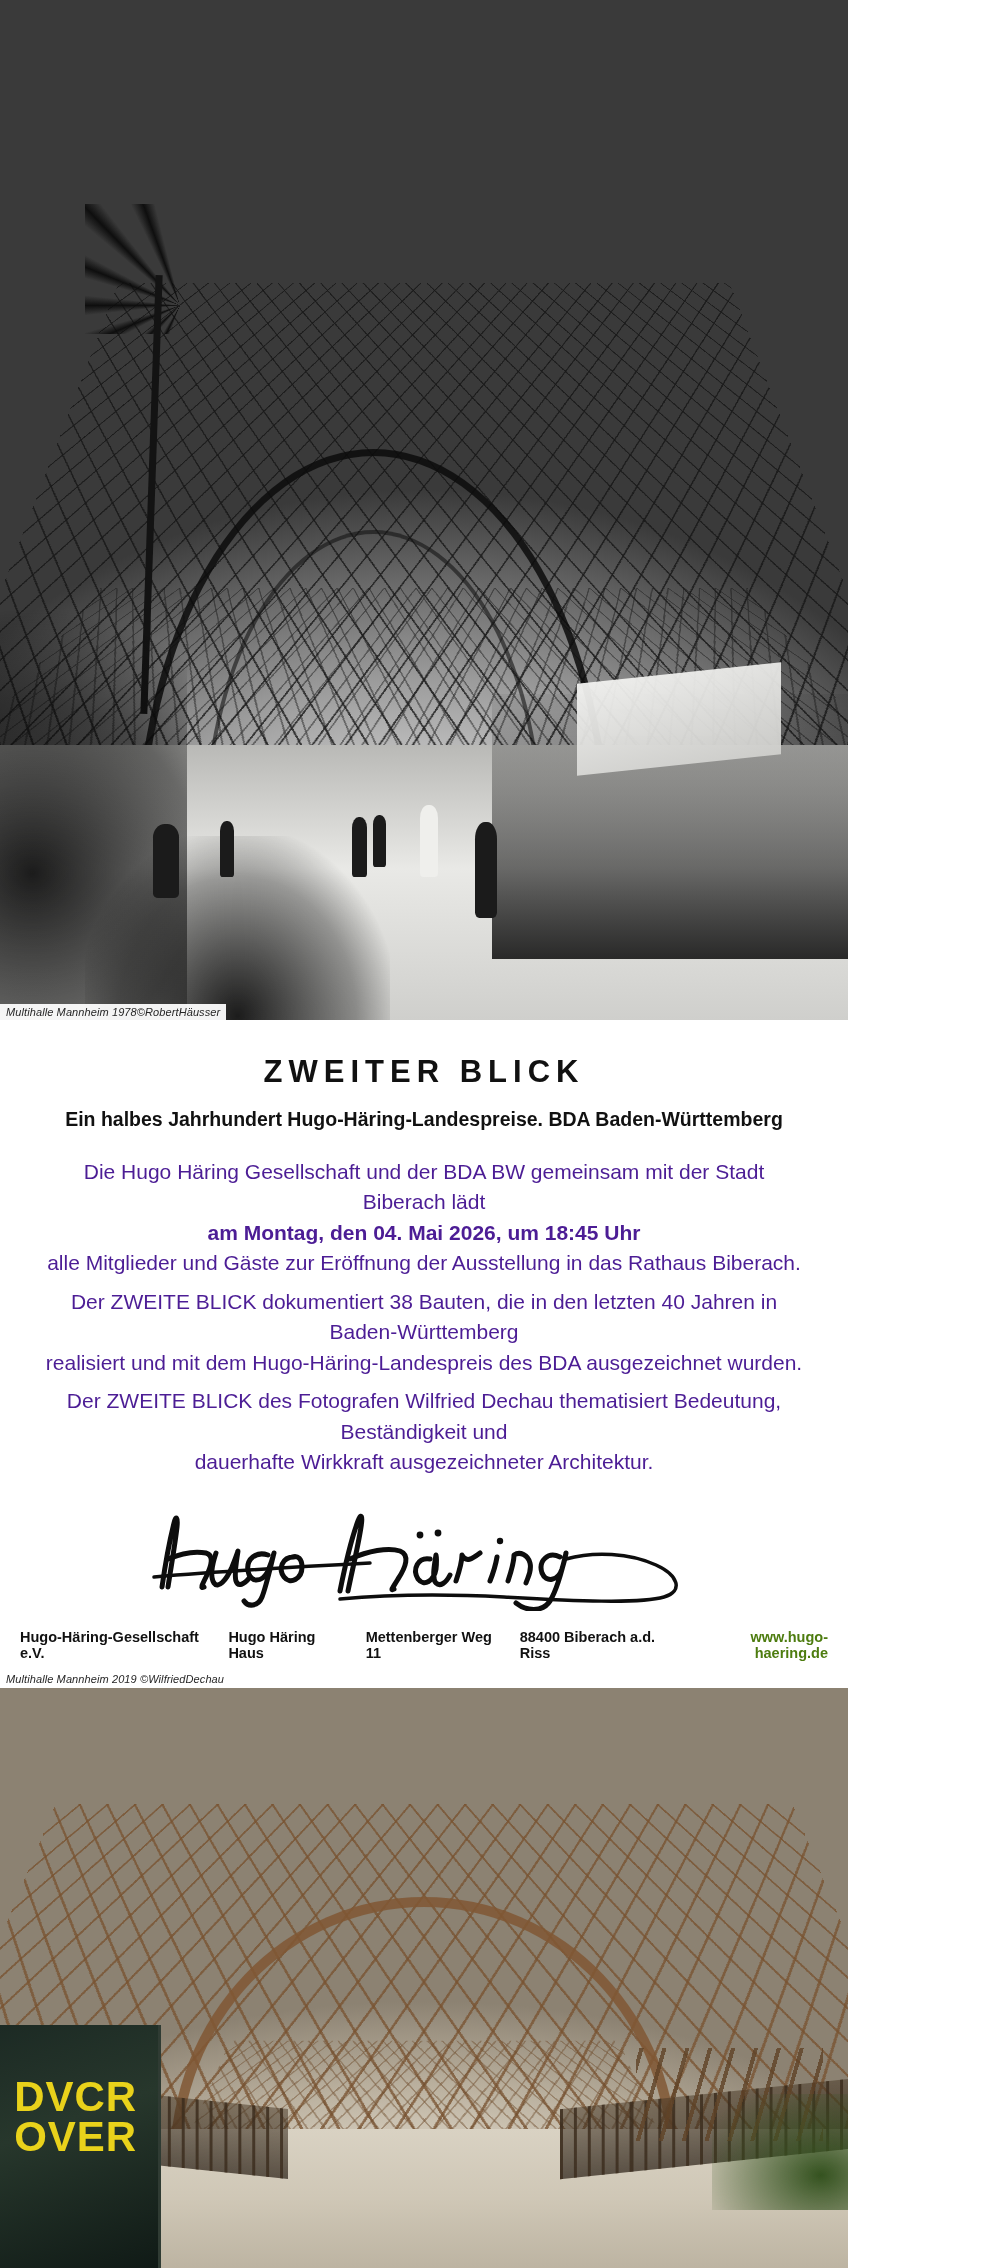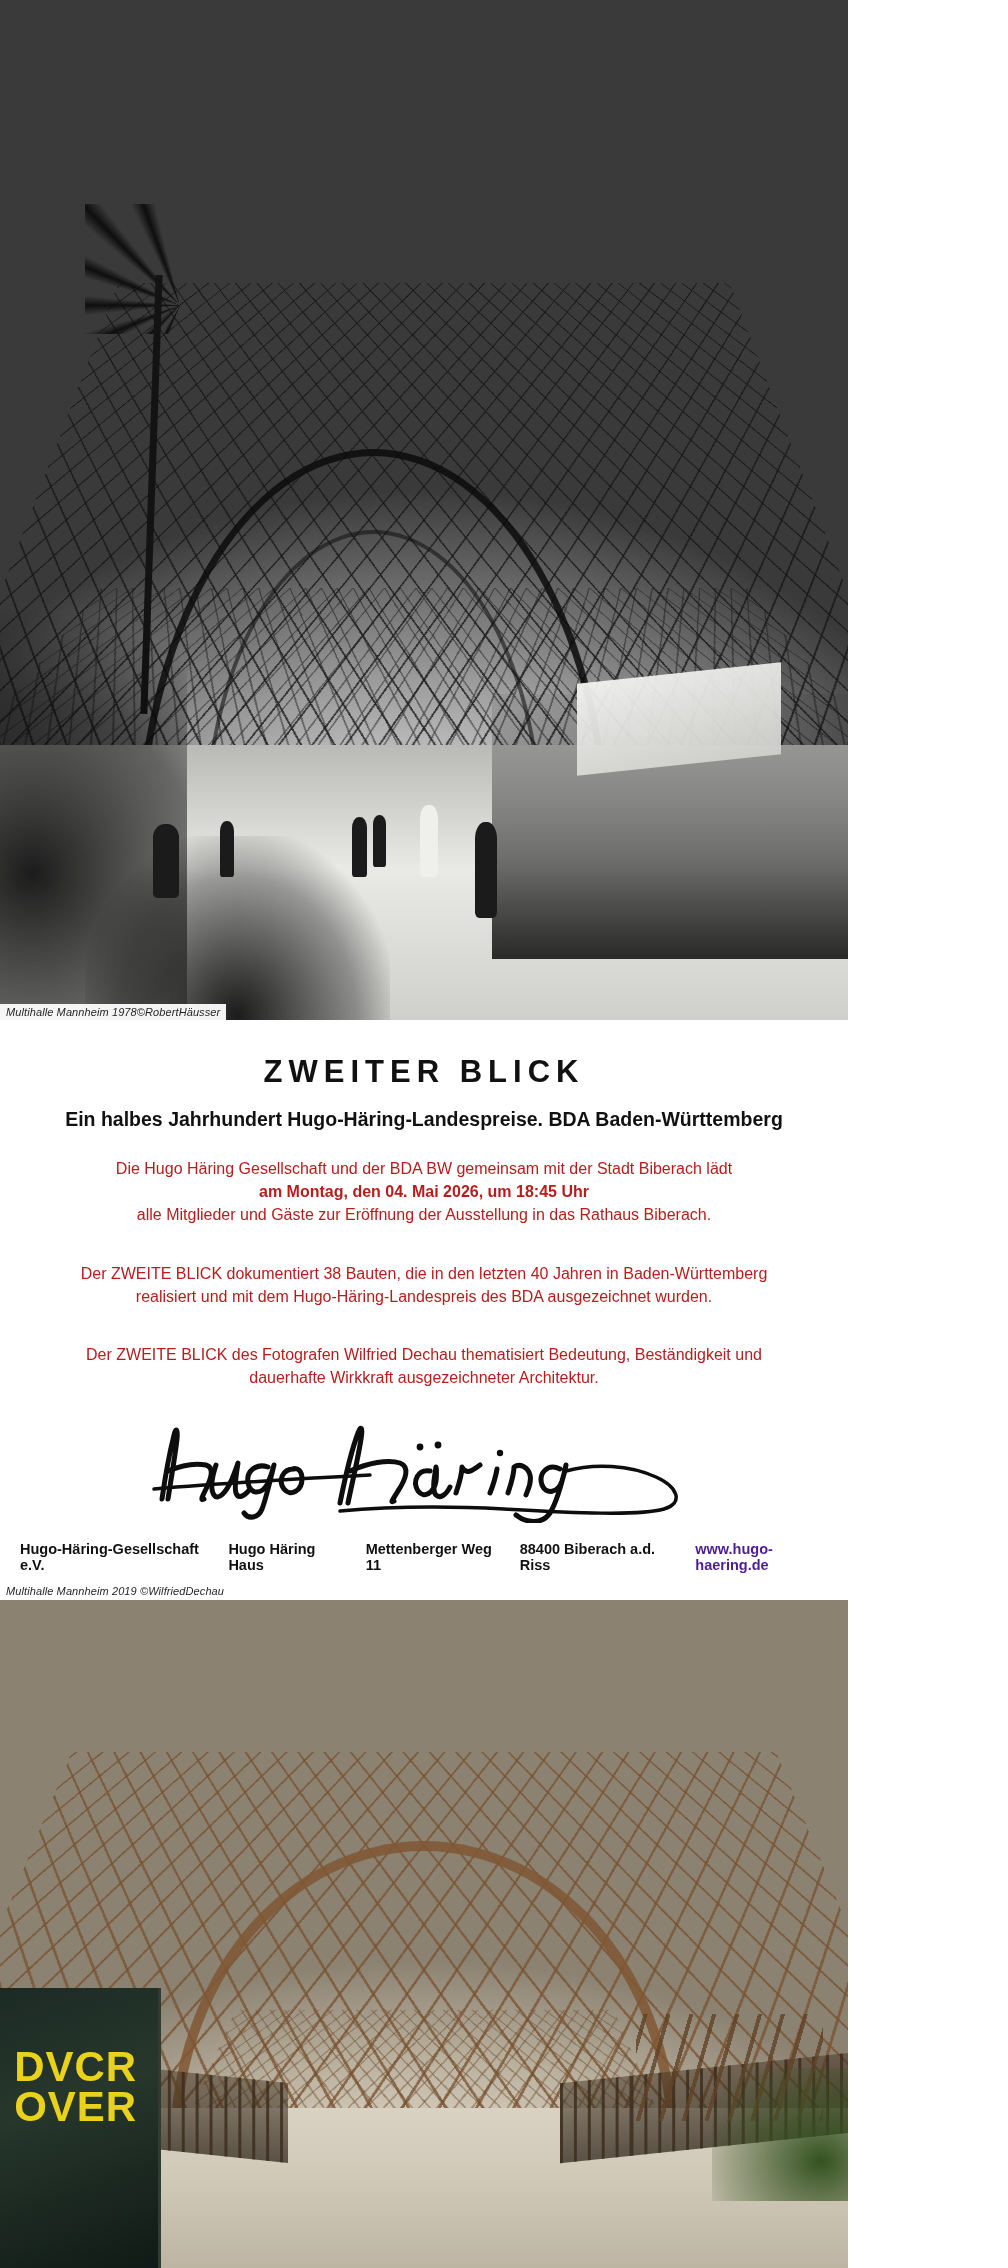--- a/index.html
+++ b/index.html
@@ -194,26 +194,26 @@
     color: #111;
   }
   .title .accent { color: #111; }
   .subtitle {
     font-size: 19.5px;
     font-weight: bold;
     margin: 18px 0 4px 0;
     color: #111;
   }
   .para {
-    font-size: 16px;
+    font-size: 21px;
     line-height: 1.45;
     margin: 26px 0 0 0;
-    color: #b91c1c;
-  }
-  .para.tight { margin-top: 35px; text-align: center; }
+    color: #4c1d95;
+  }
+  .para.tight { margin-top: 8px; text-align: center; }
   .bold { font-weight: bold; }
 
   
   .signature-wrap {
     flex: none;
     text-align: center;
     padding: 14px 0 2px 0;
     background: #fff;
   }
   .signature-wrap svg { display: inline-block; }
@@ -224,21 +224,21 @@
     display: flex;
     justify-content: center;
     align-items: baseline;
     gap: 26px;
     font-size: 14.5px;
     font-weight: bold;
     padding: 12px 20px 10px 20px;
     background: #fff;
     color: #111;
   }
-  .footer a { color: #4c1d95; text-decoration: none; }
+  .footer a { color: #4d7c0f; text-decoration: none; text-align: right; }
 
   
   .photo-bottom {
     position: relative;
     width: 100%;
     height: 1100px;
     overflow: hidden;
     background: #cfcabd;
     flex: 1 1 auto;
   }

